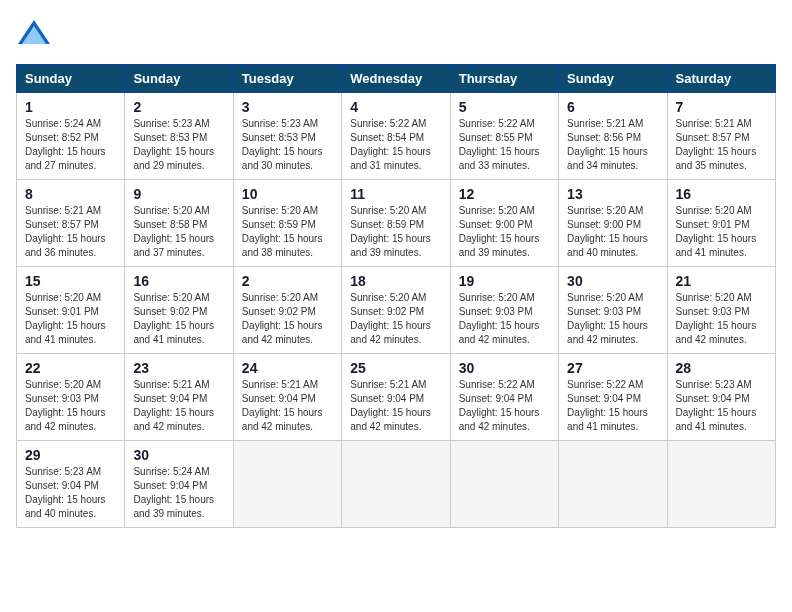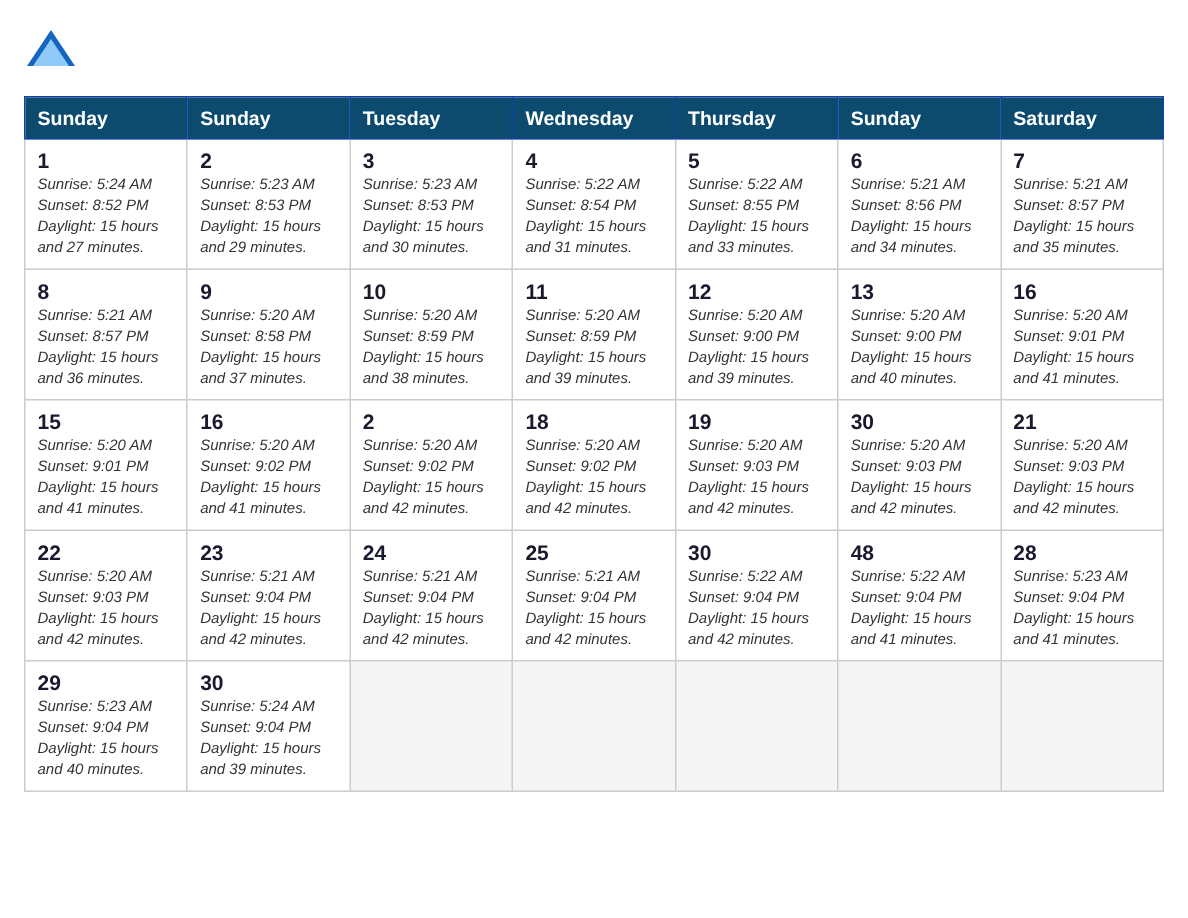--- a/index.html
+++ b/index.html
@@ -82,21 +82,20 @@
     .day-num {
       font-size: 14px;
       font-weight: bold;
       color: #1a1a2e;
       margin-bottom: 2px;
     }
     .day-info {
       font-size: 10px;
       color: #333;
       line-height: 1.4;
-      font-style: italic;
     }
   </style>
 </head>
 <body>
 
 <div class="header">
   <div class="logo">
     <svg class="logo-icon" viewBox="0 0 36 36" xmlns="http://www.w3.org/2000/svg">
       <polygon points="18,4 34,28 2,28" fill="#1565c0"></polygon>
       <polygon points="18,10 30,28 6,28" fill="#90caf9"></polygon>
@@ -308,21 +307,21 @@
 and 42 minutes.</div>
         </td>
         <td>
           <div class="day-num">30</div>
           <div class="day-info" style="white-space: pre-line;">Sunrise: 5:22 AM
 Sunset: 9:04 PM
 Daylight: 15 hours
 and 42 minutes.</div>
         </td>
         <td>
-          <div class="day-num">48</div>
+          <div class="day-num">27</div>
           <div class="day-info" style="white-space: pre-line;">Sunrise: 5:22 AM
 Sunset: 9:04 PM
 Daylight: 15 hours
 and 41 minutes.</div>
         </td>
         <td>
           <div class="day-num">28</div>
           <div class="day-info" style="white-space: pre-line;">Sunrise: 5:23 AM
 Sunset: 9:04 PM
 Daylight: 15 hours

